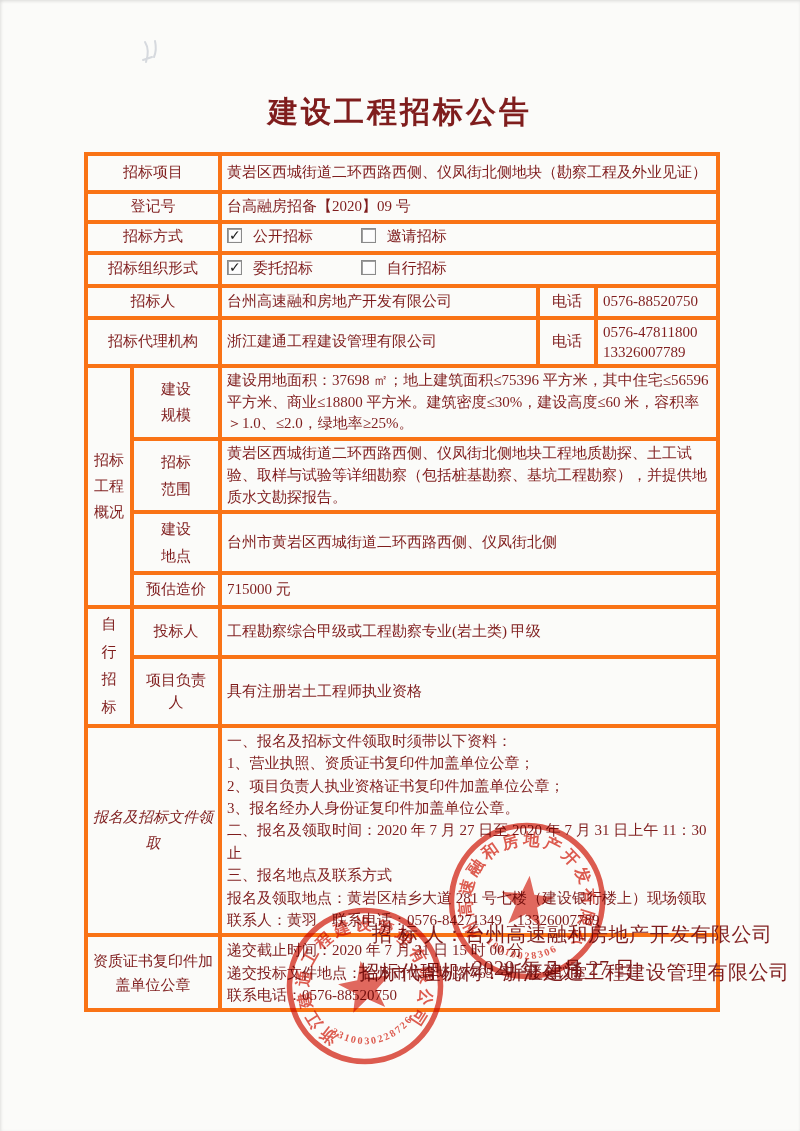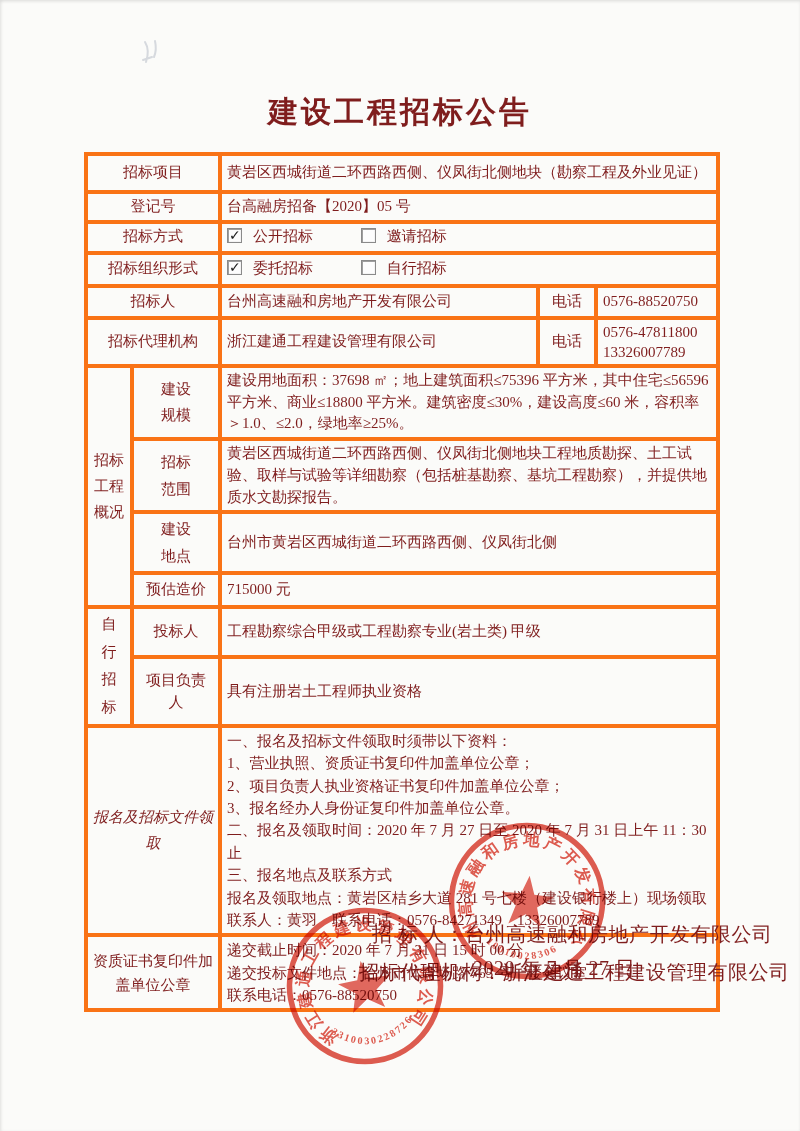--- a/index.html
+++ b/index.html
@@ -86,21 +86,21 @@
       </colgroup>
 
     <tbody>
         <tr class="r1">
       <td colspan="2" class="lbl">招标项目</td>
       <td colspan="3" class="val">黄岩区西城街道二环西路西侧、仪凤街北侧地块（勘察工程及外业见证）</td>
     </tr>
 
     <tr class="r2">
       <td colspan="2" class="lbl">登记号</td>
-      <td colspan="3" class="val">台高融房招备【2020】05 号</td>
+      <td colspan="3" class="val">台高融房招备【2020】09 号</td>
     </tr>
 
     <tr class="r3">
       <td colspan="2" class="lbl">招标方式</td>
       <td colspan="3" class="val">
         <span class="cb checked"></span><span>公开招标</span>
         <span class="cb opt2"></span><span>邀请招标</span>
       </td>
     </tr>
 

